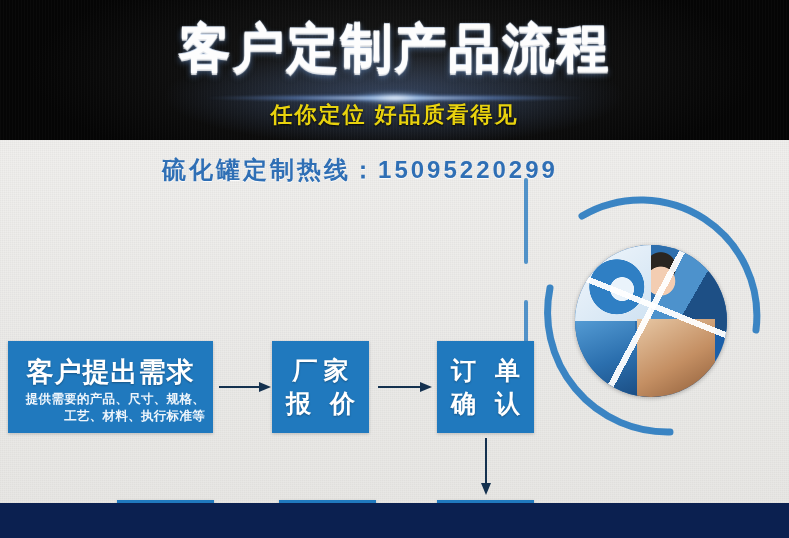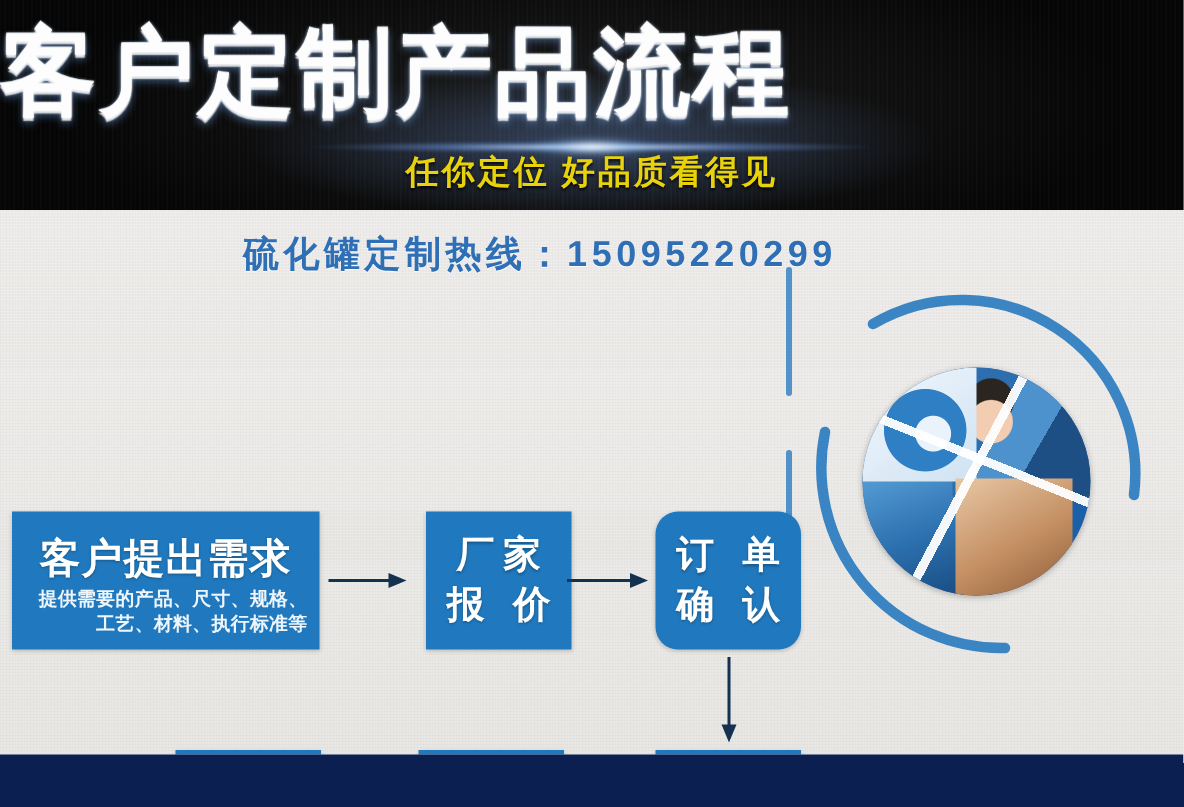--- a/index.html
+++ b/index.html
@@ -20,21 +20,22 @@
       linear-gradient(#000,#000);
     overflow:hidden;
   }
   .hdr-noise{
     position:absolute;inset:0;
     background-image:repeating-linear-gradient(90deg, rgba(255,255,255,.030) 0 1px, rgba(0,0,0,0) 1px 3px);
     opacity:.7;pointer-events:none;
   }
   .hdr-title{
     position:absolute;left:0;top:12px;width:789px;
-    font-size:64px;line-height:72px;font-weight:bold;
+    text-align:center;
+    font-size:52px;line-height:72px;font-weight:bold;
     color:#fdfdfd;
     letter-spacing:2px;
     text-shadow:
        0 0 2px #fff,
        0 2px 1px rgba(255,255,255,.85),
        0 3px 6px rgba(110,160,230,.55),
        0 -1px 0 #bcc6d4;
     white-space:nowrap;
   }
   .hdr-streak{
@@ -127,22 +128,22 @@
   }
   .box .t{font-weight:bold;text-align:center;white-space:nowrap;
           text-shadow:0 1px 2px rgba(0,0,0,.30);}
   .box-big{left:8px;top:201px;width:205px;height:92px;align-items:flex-start;padding:0;}
   .box-big .t{width:205px;font-size:27px;line-height:34px;letter-spacing:1px;text-align:center;margin-top:6px;}
   .box-big .s{width:189px;margin:2px 8px 0 8px;font-size:12.5px;line-height:17px;
               font-weight:bold;color:#eef5fb;letter-spacing:.3px;text-align:right;}
 
   .box-sq{width:97px;height:92px;}
   .box-sq .t{font-size:25px;line-height:33px;letter-spacing:6px;text-indent:6px;}
-  .b2{left:284px;top:201px;}
-  .b3{left:437px;top:201px;border-radius:15px;}
+  .b2{left:272px;top:201px;}
+  .b3{left:437px;top:201px;}
   .b4{left:437px;top:360px;}
   .b5{left:279px;top:360px;}
   .b6{left:117px;top:360px;}
 
   
   .ar{position:absolute;height:10px;}
   .ar .line{position:absolute;top:4px;left:0;height:2px;background:#14314f;}
   .ar .headR{position:absolute;top:0;right:0;width:0;height:0;
     border-top:5px solid transparent;border-bottom:5px solid transparent;border-left:12px solid #14314f;}
   .arv{position:absolute;width:10px;}

